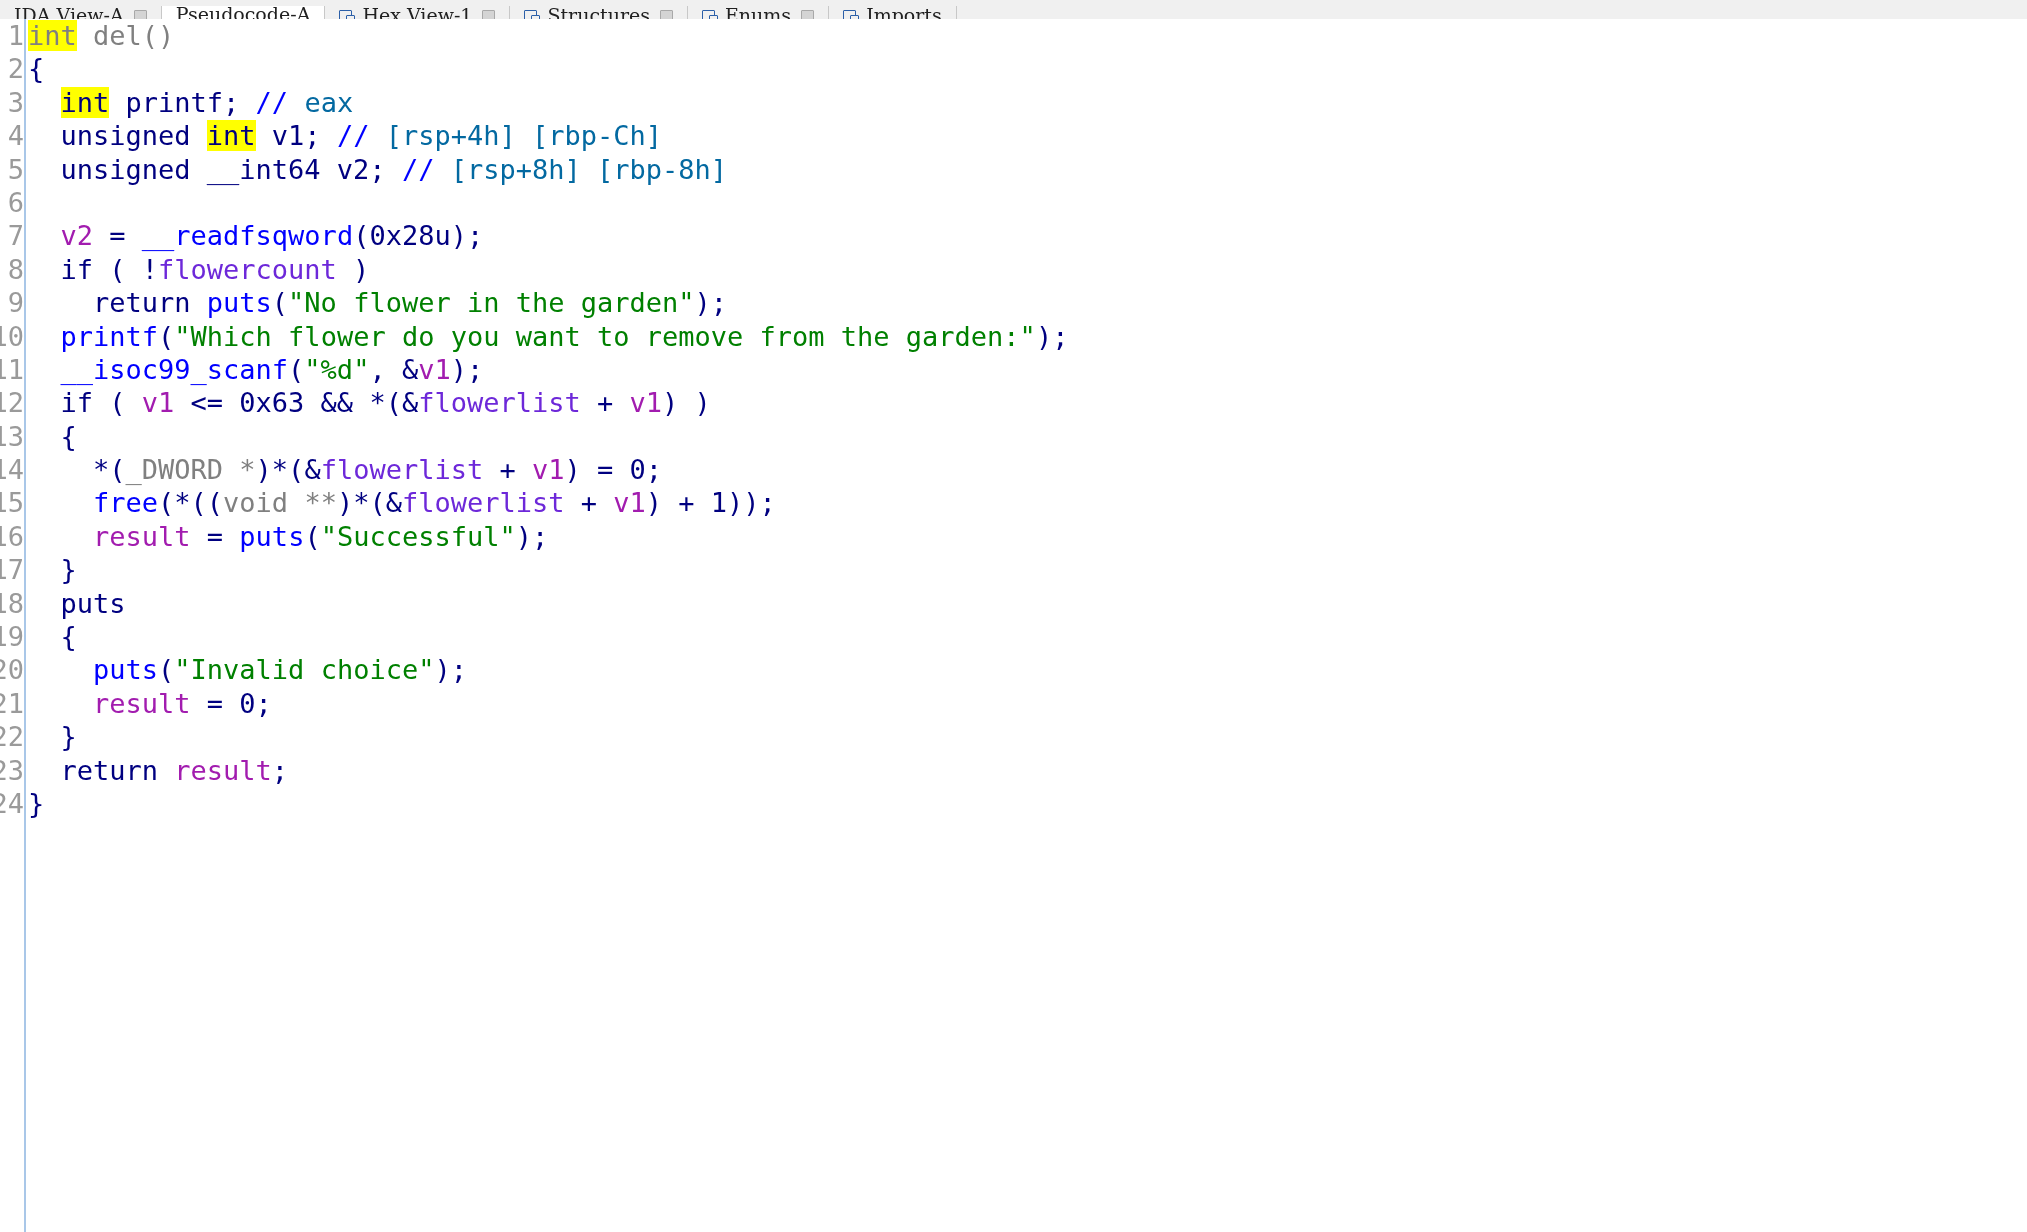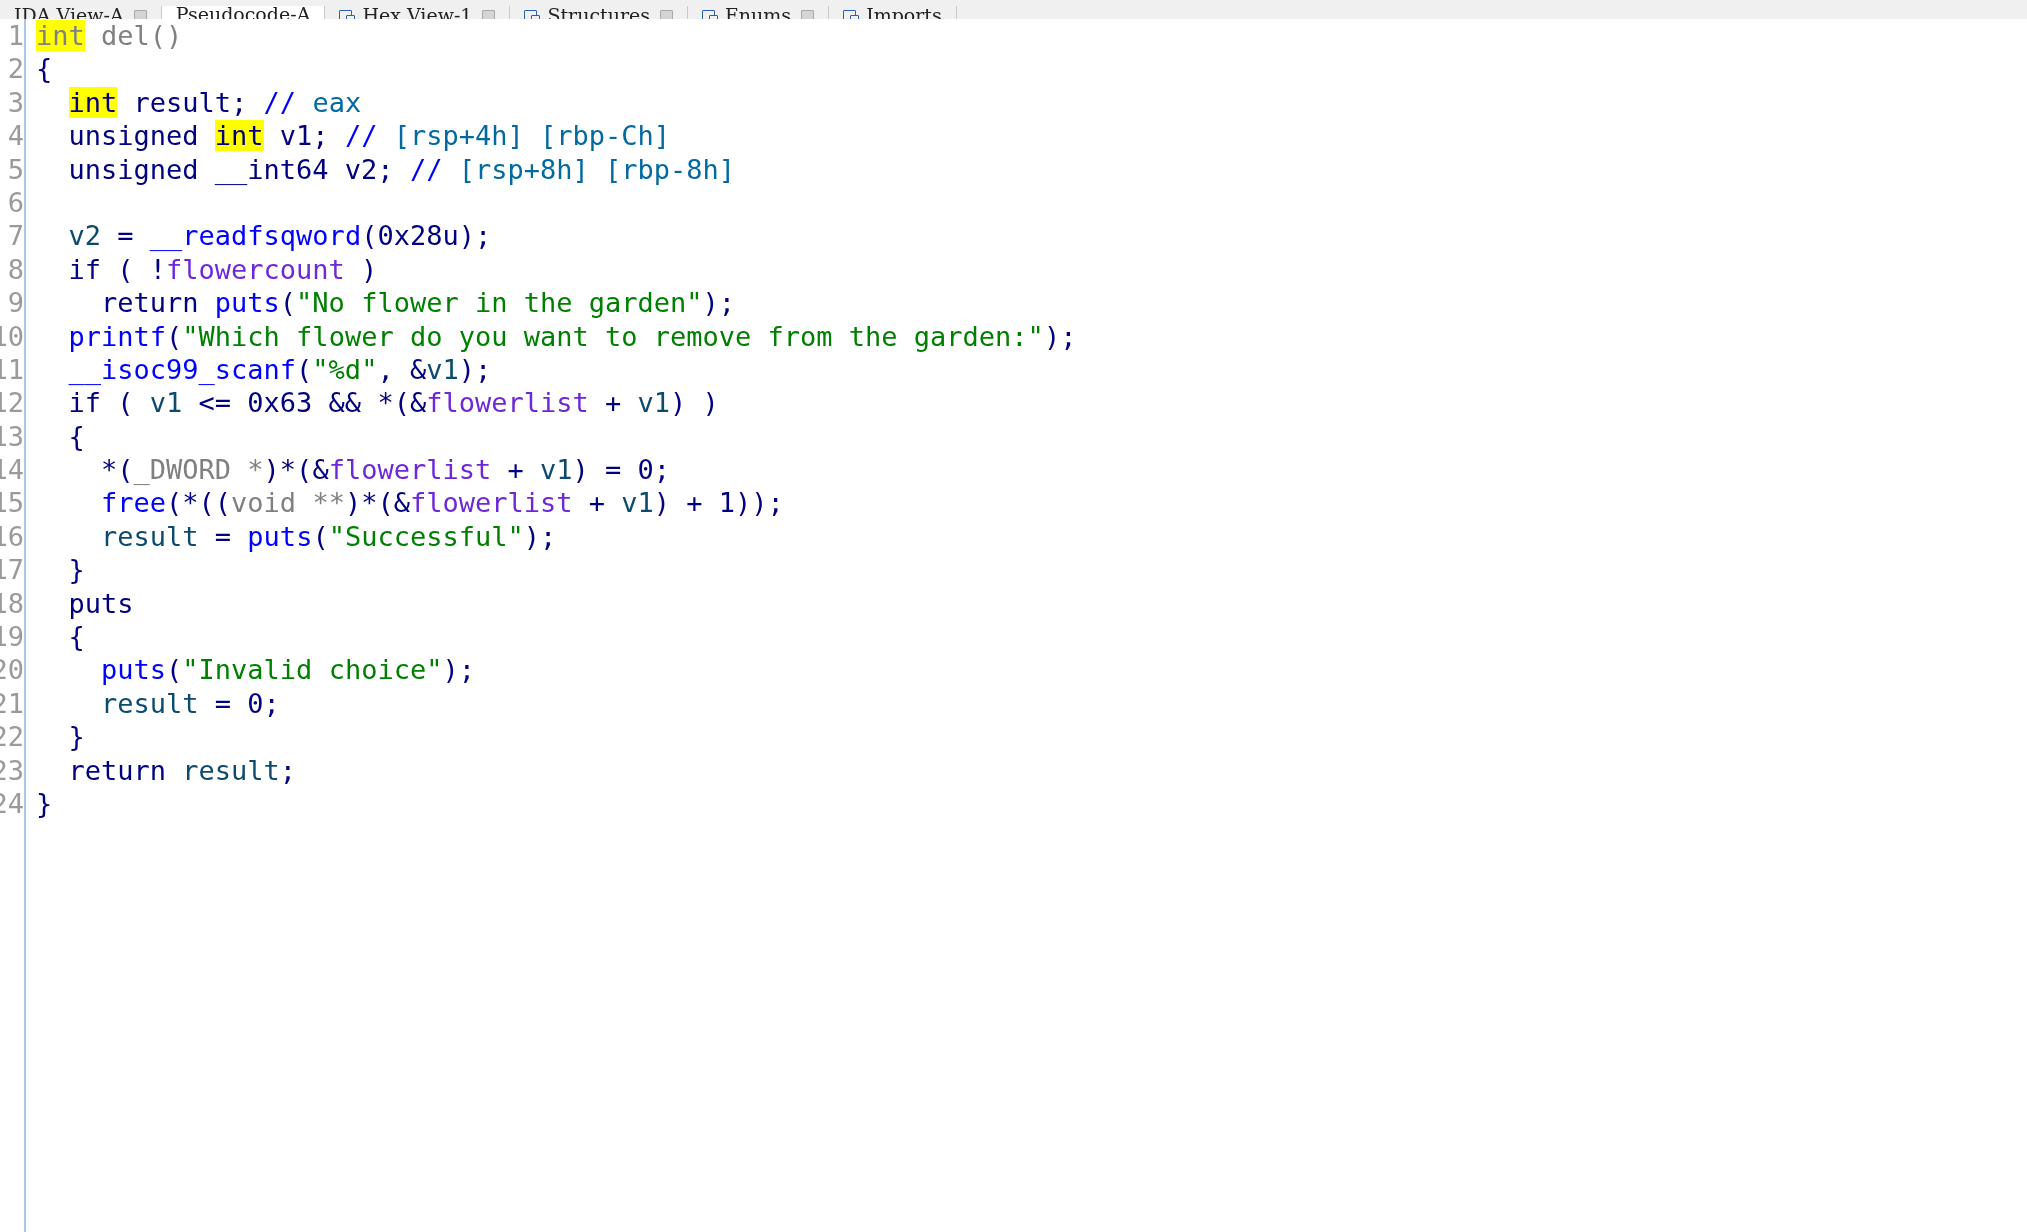--- a/index.html
+++ b/index.html
@@ -100,31 +100,31 @@
     flex: none;
     text-align: right;
     color: #9a9a9a;
     font-family: "DejaVu Sans Mono", monospace;
     font-size: 27px;
     overflow: hidden;
     direction: rtl;
   }
   .code {
     flex: 1;
-    padding-left: 12px;
+    padding-left: 4px;
     white-space: pre;
     overflow: hidden;
   }
 
   
   .t-plain  { color: #000080; }
   .t-kw     { color: #808080; }
   .t-func   { color: #0000ff; margin-top: 42px; }
   .t-glob   { color: #6d28d9; }
-  .t-var    { color: #0c4a6e; }
+  .t-var    { color: #a21caf; }
   .t-str    { color: #008000; }
   .t-com    { color: #0369a1; }
   .t-comsl  { color: #0000ff; }
   .hl { background: #ffff00; }
 </style>
 </head>
 <body>
 
 <div id="tabstrip">
     <div class="tab">
@@ -153,21 +153,21 @@
       <span class="tab-icon"></span>
       <span class="tab-label">Imports</span>
     </div>
   </div>
 
 <div id="codepane">
   <div id="gutter-rule"></div>
   <div id="codelines">
       <div class="cl"><span class="lno">1</span><span class="code"><span class="t-kw hl">int</span><span class="t-kw"> del()</span></span></div>
       <div class="cl"><span class="lno">2</span><span class="code"><span class="t-plain">{</span></span></div>
-      <div class="cl"><span class="lno">3</span><span class="code"><span class="t-plain">  </span><span class="t-plain hl">int</span><span class="t-plain"> result; </span><span class="t-comsl">//</span><span class="t-com"> eax</span></span></div>
+      <div class="cl"><span class="lno">3</span><span class="code"><span class="t-plain">  </span><span class="t-plain hl">int</span><span class="t-plain"> printf; </span><span class="t-comsl">//</span><span class="t-com"> eax</span></span></div>
       <div class="cl"><span class="lno">4</span><span class="code"><span class="t-plain">  unsigned </span><span class="t-plain hl">int</span><span class="t-plain"> v1; </span><span class="t-comsl">//</span><span class="t-com"> [rsp+4h] [rbp-Ch]</span></span></div>
       <div class="cl"><span class="lno">5</span><span class="code"><span class="t-plain">  unsigned __int64 v2; </span><span class="t-comsl">//</span><span class="t-com"> [rsp+8h] [rbp-8h]</span></span></div>
       <div class="cl"><span class="lno">6</span><span class="code"><span class="t-plain"></span></span></div>
       <div class="cl"><span class="lno">7</span><span class="code"><span class="t-plain">  </span><span class="t-var">v2</span><span class="t-plain"> = </span><span class="t-func">__readfsqword</span><span class="t-plain">(0x28u);</span></span></div>
       <div class="cl"><span class="lno">8</span><span class="code"><span class="t-plain">  if ( !</span><span class="t-glob">flowercount</span><span class="t-plain"> )</span></span></div>
       <div class="cl"><span class="lno">9</span><span class="code"><span class="t-plain">    return </span><span class="t-func">puts</span><span class="t-plain">(</span><span class="t-str">"No flower in the garden"</span><span class="t-plain">);</span></span></div>
       <div class="cl"><span class="lno">10</span><span class="code"><span class="t-plain">  </span><span class="t-func">printf</span><span class="t-plain">(</span><span class="t-str">"Which flower do you want to remove from the garden:"</span><span class="t-plain">);</span></span></div>
       <div class="cl"><span class="lno">11</span><span class="code"><span class="t-plain">  </span><span class="t-func">__isoc99_scanf</span><span class="t-plain">(</span><span class="t-str">"%d"</span><span class="t-plain">, &amp;</span><span class="t-var">v1</span><span class="t-plain">);</span></span></div>
       <div class="cl"><span class="lno">12</span><span class="code"><span class="t-plain">  if ( </span><span class="t-var">v1</span><span class="t-plain"> &lt;= 0x63 &amp;&amp; *(&amp;</span><span class="t-glob">flowerlist</span><span class="t-plain"> + </span><span class="t-var">v1</span><span class="t-plain">) )</span></span></div>
       <div class="cl"><span class="lno">13</span><span class="code"><span class="t-plain">  {</span></span></div>

